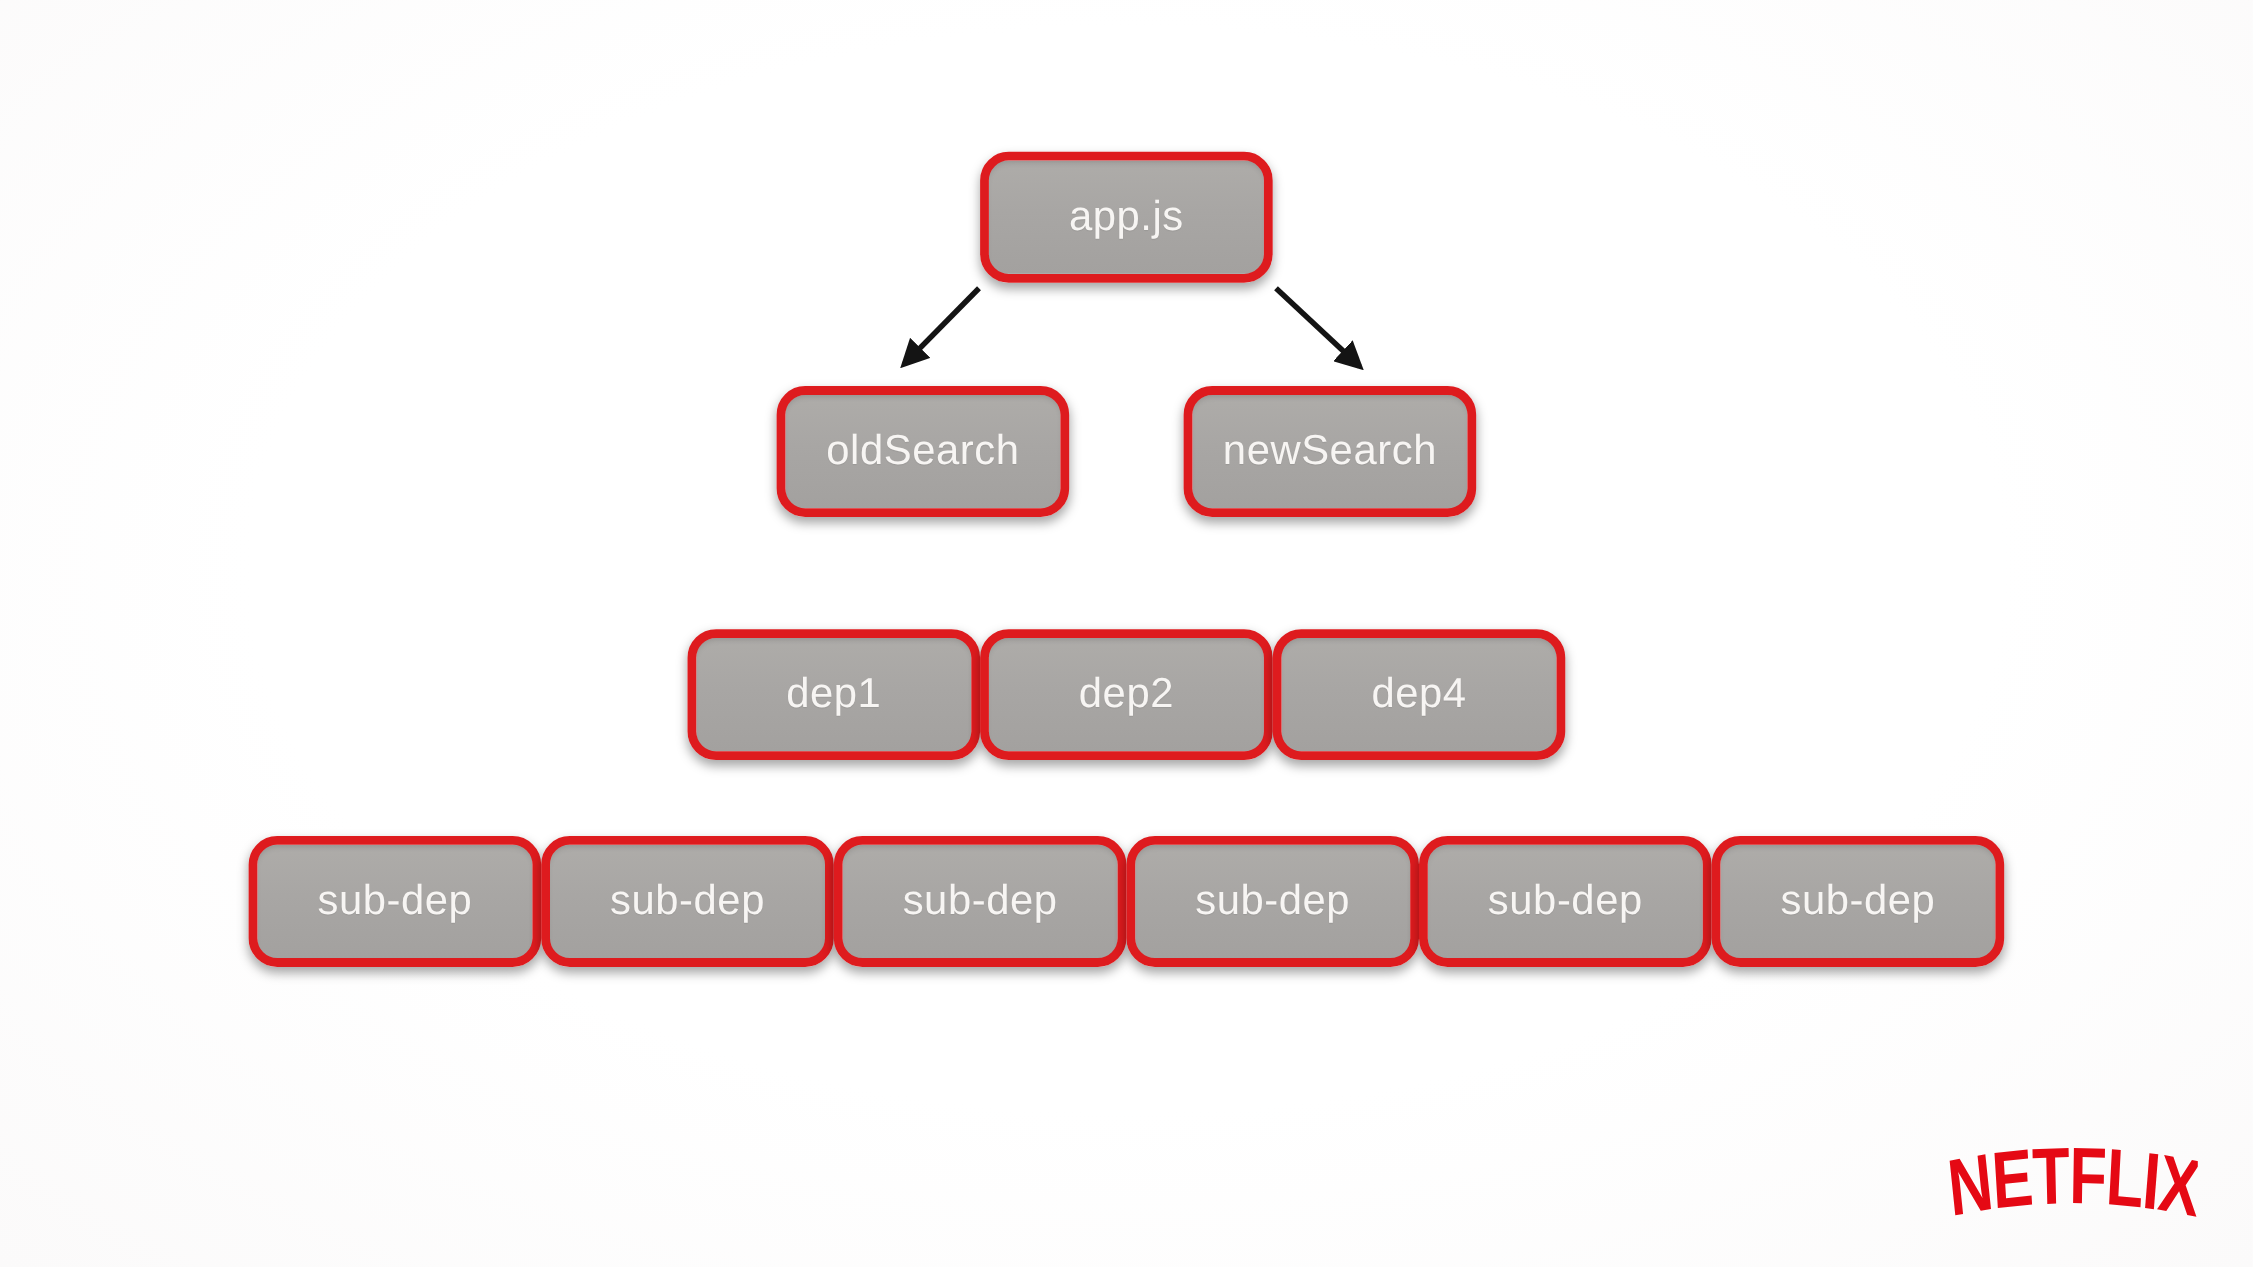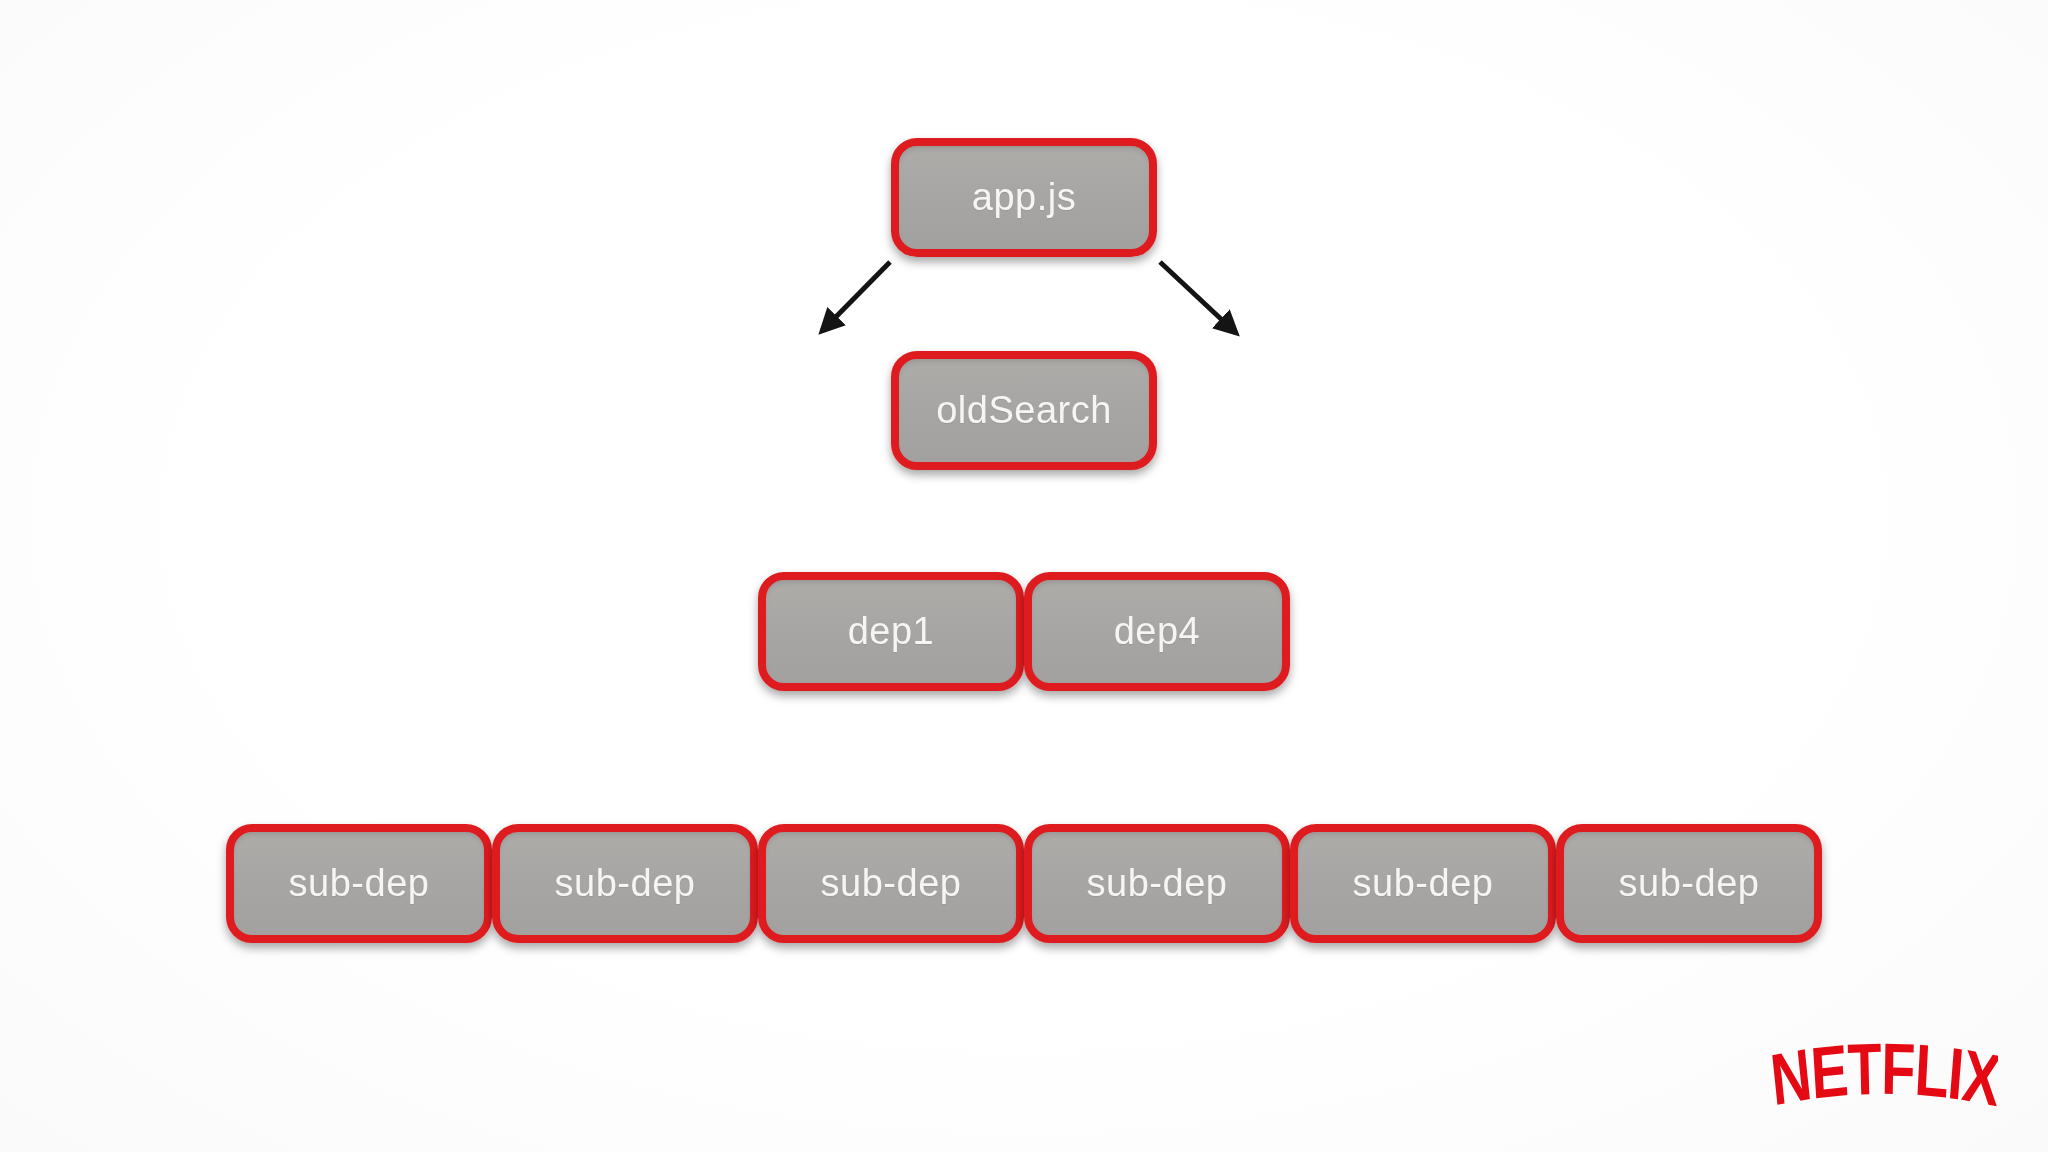--- a/index.html
+++ b/index.html
@@ -28,21 +28,21 @@
     position: absolute;
     left: 0;
     width: 2048px;
     display: flex;
     justify-content: center;
     align-items: flex-start;
   }
   .row-root   { top: 138px; }
   .row-search { top: 351px; gap: 104px; }
   .row-deps   { top: 572px; gap: 0; }
-  .row-subs   { top: 824px; gap: 0; }
+  .row-subs   { top: 760px; gap: 0; }
   .node {
     width: 266px;
     height: 119px;
     border: 8px solid var(--node-border);
     border-radius: 26px;
     background: linear-gradient(180deg, #aeaca9 0%, #a8a6a4 45%, #a3a19f 100%);
     box-shadow: 0 5px 10px rgba(0,0,0,0.35), inset 0 4px 6px -3px rgba(0,0,0,0.18);
     display: flex;
     align-items: center;
     justify-content: center;
@@ -81,24 +81,26 @@
     <path d="M 890 262 L 822 331" fill="none" stroke-width="5" stroke-linecap="butt" marker-end="url(#arrowhead)" stroke="#141414"></path>
     <path d="M 1160 262 L 1236 333" fill="none" stroke-width="5" stroke-linecap="butt" marker-end="url(#arrowhead)" stroke="#141414"></path>
   </svg>
 
   <div class="row row-root">
     <div class="node">app.js</div>
   </div>
 
   <div class="row row-search">
     <div class="node">oldSearch</div>
+    <div class="node">newSearch</div>
   </div>
 
   <div class="row row-deps">
     <div class="node">dep1</div>
+    <div class="node">dep2</div>
     <div class="node">dep4</div>
   </div>
 
   <div class="row row-subs">
     <div class="node">sub-dep</div>
     <div class="node">sub-dep</div>
     <div class="node">sub-dep</div>
     <div class="node">sub-dep</div>
     <div class="node">sub-dep</div>
     <div class="node">sub-dep</div>

